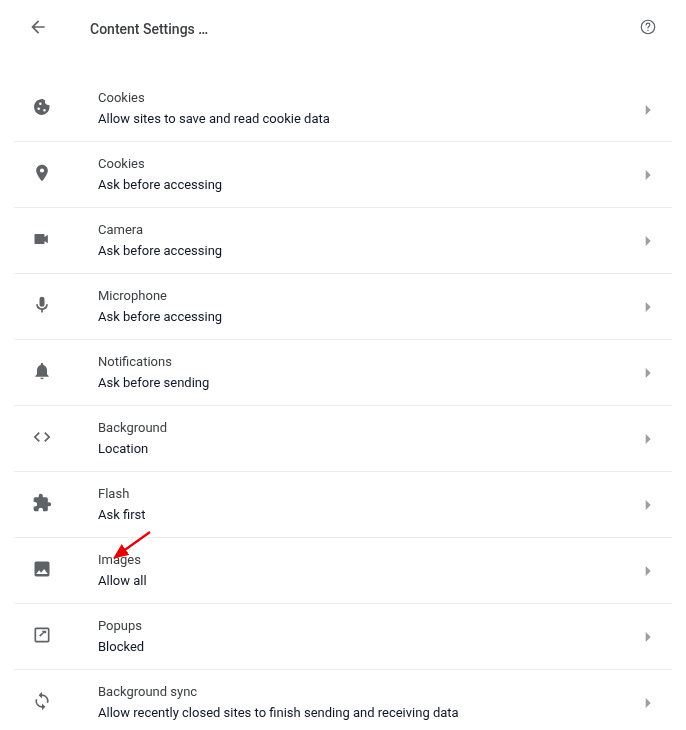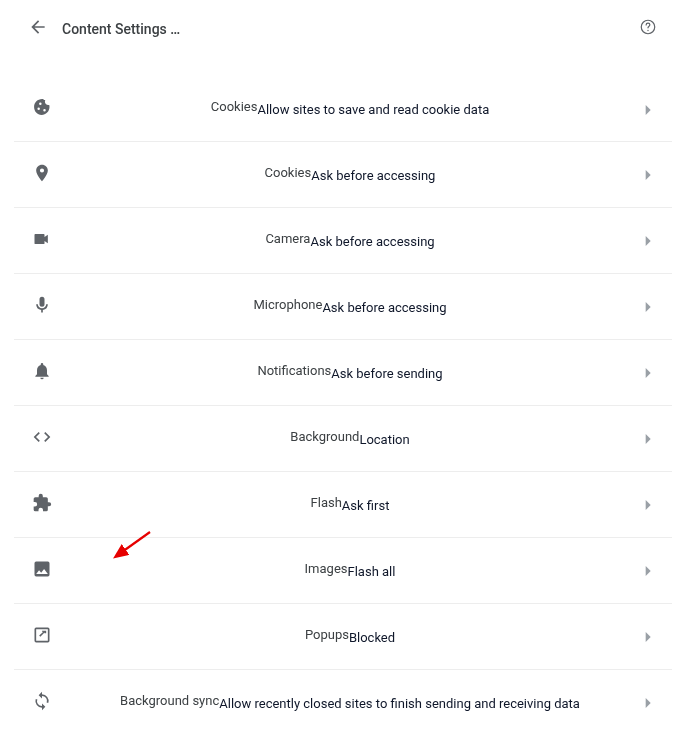--- a/index.html
+++ b/index.html
@@ -13,20 +13,21 @@
   }
   .container {
     padding-left: 14px;
     padding-right: 14px;
   }
   .header {
     display: flex;
     align-items: center;
     height: 58px;
     padding: 0 6px;
+    gap: 28px;
   }
   .back-btn {
     width: 36px;
     height: 36px;
     display: flex;
     align-items: center;
     justify-content: center;
     color: #5f6368;
     cursor: pointer;
     border-radius: 50%;
@@ -71,22 +72,23 @@
   }
   .row .icon-slot svg {
     width: 20px;
     height: 20px;
     fill: #5f6368;
   }
   .row .text-slot {
     flex: 1;
     padding-left: 4px;
     display: flex;
-    flex-direction: row;
-    justify-content: center;
+    flex-direction: column;
+    justify-content: center;
+    margin-left: 32px;
   }
   .row .title {
     font-size: 13px;
     color: #3c4043;
     line-height: 1.4;
   }
   .row .subtitle {
     font-size: 13px;
     color: #0f172a;
     line-height: 1.5;
@@ -276,21 +278,21 @@
     <div class="row">
       <div class="icon-slot">
           <span>
         <svg viewBox="0 0 24 24">
               <path d="M21 19V5a2 2 0 0 0-2-2H5a2 2 0 0 0-2 2v14a2 2 0 0 0 2 2h14a2 2 0 0 0 2-2zM8.5 13.5l2.5 3 3.5-4.5L19 18H5l3.5-4.5z"></path>
             </svg>
       </span>
         </div>
       <div class="text-slot">
         <div class="title">Images</div>
-        <div class="subtitle">Flash all</div>
+        <div class="subtitle">Allow all</div>
       </div>
       <div class="chev-slot">
           <span><svg viewBox="0 0 8 12">
               <path d="M0 0l6 6-6 6z"></path>
             </svg></span>
         </div>
     </div>
 
     <div class="row">
       <div class="icon-slot">

